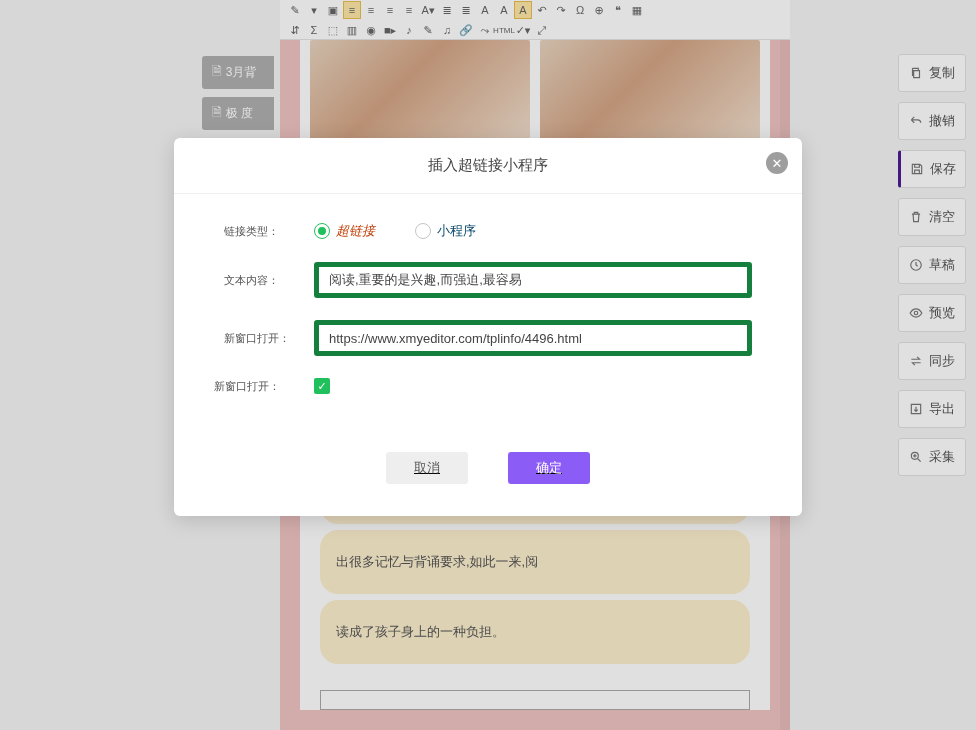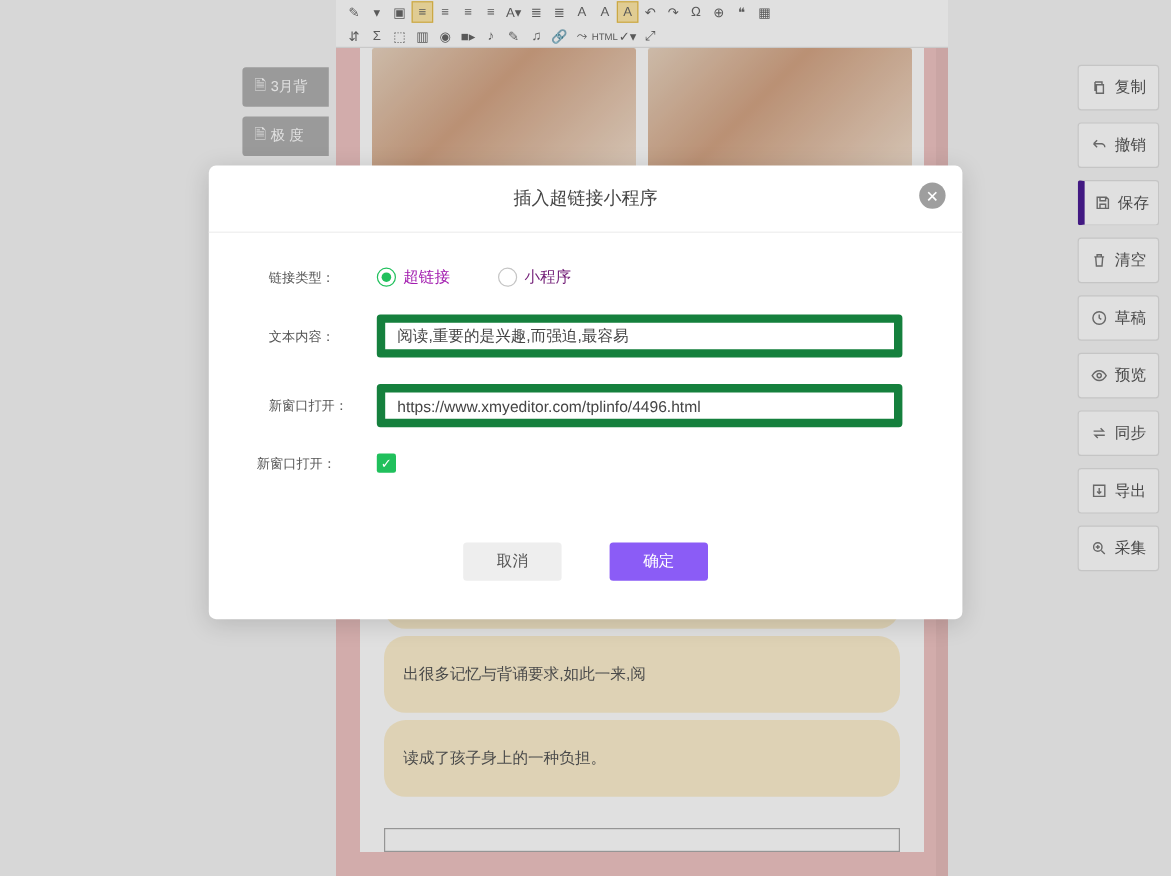--- a/index.html
+++ b/index.html
@@ -37,25 +37,25 @@
 .modal-close{position:absolute;right:14px;top:14px;width:22px;height:22px;border-radius:50%;background:#9e9e9e;color:#fff;display:flex;align-items:center;justify-content:center;cursor:pointer;font-size:13px;}
 .modal-body{padding:28px 50px 10px;}
 .form-row{display:flex;align-items:center;margin-bottom:22px;}
 .form-label{width:90px;font-size:11px;color:#555;text-align:left;}
 .form-ctrl{flex:1;}
 .radio-group{display:flex;gap:40px;align-items:center;}
 .radio{display:flex;align-items:center;gap:6px;cursor:pointer;font-size:13px;}
 .radio-dot{width:16px;height:16px;border:1px solid #c5c5c5;border-radius:50%;display:flex;align-items:center;justify-content:center;}
 .radio.checked .radio-dot{border-color:#20c05c;}
 .radio.checked .radio-dot::after{content:"";width:8px;height:8px;background:#20c05c;border-radius:50%;}
-.radio.checked{color:#a21caf;}
-.radio:not(.checked){color:#701a75;}
-.txt-input{width:100%;height:36px;border:7px solid #15803d;border-radius:3px;padding:0 10px;font-size:13px;color:#444;}
+.radio.checked{color:#c2410c;font-style:italic;}
+.radio:not(.checked){color:#0c4a6e;}
+.txt-input{width:100%;height:36px;border:5px solid #15803d;border-radius:3px;padding:0 10px;font-size:13px;color:#444;}
 .checkbox{width:16px;height:16px;background:#20c05c;border-radius:2px;display:flex;align-items:center;justify-content:center;color:#fff;font-size:11px;cursor:pointer;}
-.modal-foot{display:flex;justify-content:center;gap:40px;padding:26px 0 32px;}
+.modal-foot{display:flex;justify-content:center;gap:40px;padding:26px 0 32px;text-decoration:underline;}
 .btn{width:82px;height:32px;border-radius:3px;font-size:13px;cursor:pointer;border:none;display:flex;align-items:center;justify-content:center;}
 .btn-cancel{background:#eee;color:#555;}
 .btn-ok{background:#8b5cf6;color:#fff;}
 
 
 .vscroll{position:absolute;right:0;top:0;bottom:0;width:10px;background:rgba(0,0,0,0.04);}
 </style>
 </head>
 <body>
 
@@ -133,21 +133,21 @@
         <path fill="none" stroke="#777" stroke-width="2" d="M8 8h10v12H8zM6 4h10v3M6 4v12h2"></path>
       </svg>
     <span>复制</span>
   </div>
   <div class="side-btn">
     <svg viewBox="0 0 24 24">
         <path fill="none" stroke="#777" stroke-width="2" d="M4 10l5-5M4 10l5 5M4 10h11a5 5 0 015 5v0"></path>
       </svg>
     <span>撤销</span>
   </div>
-  <div class="side-btn" style="border-left:6px solid #4c1d95">
+  <div class="side-btn" style="border-left:3px solid #4c1d95">
     <svg viewBox="0 0 24 24">
         <path fill="none" stroke="#777" stroke-width="2" d="M4 4h13l3 3v13H4zM8 4v5h8V4M8 20v-6h8v6"></path>
       </svg>
     <span>保存</span>
   </div>
   <div class="side-btn">
     <svg viewBox="0 0 24 24">
         <path fill="none" stroke="#777" stroke-width="2" d="M5 7h14M9 7V4h6v3M7 7l1 13h8l1-13"></path>
       </svg>
     <span>清空</span>

